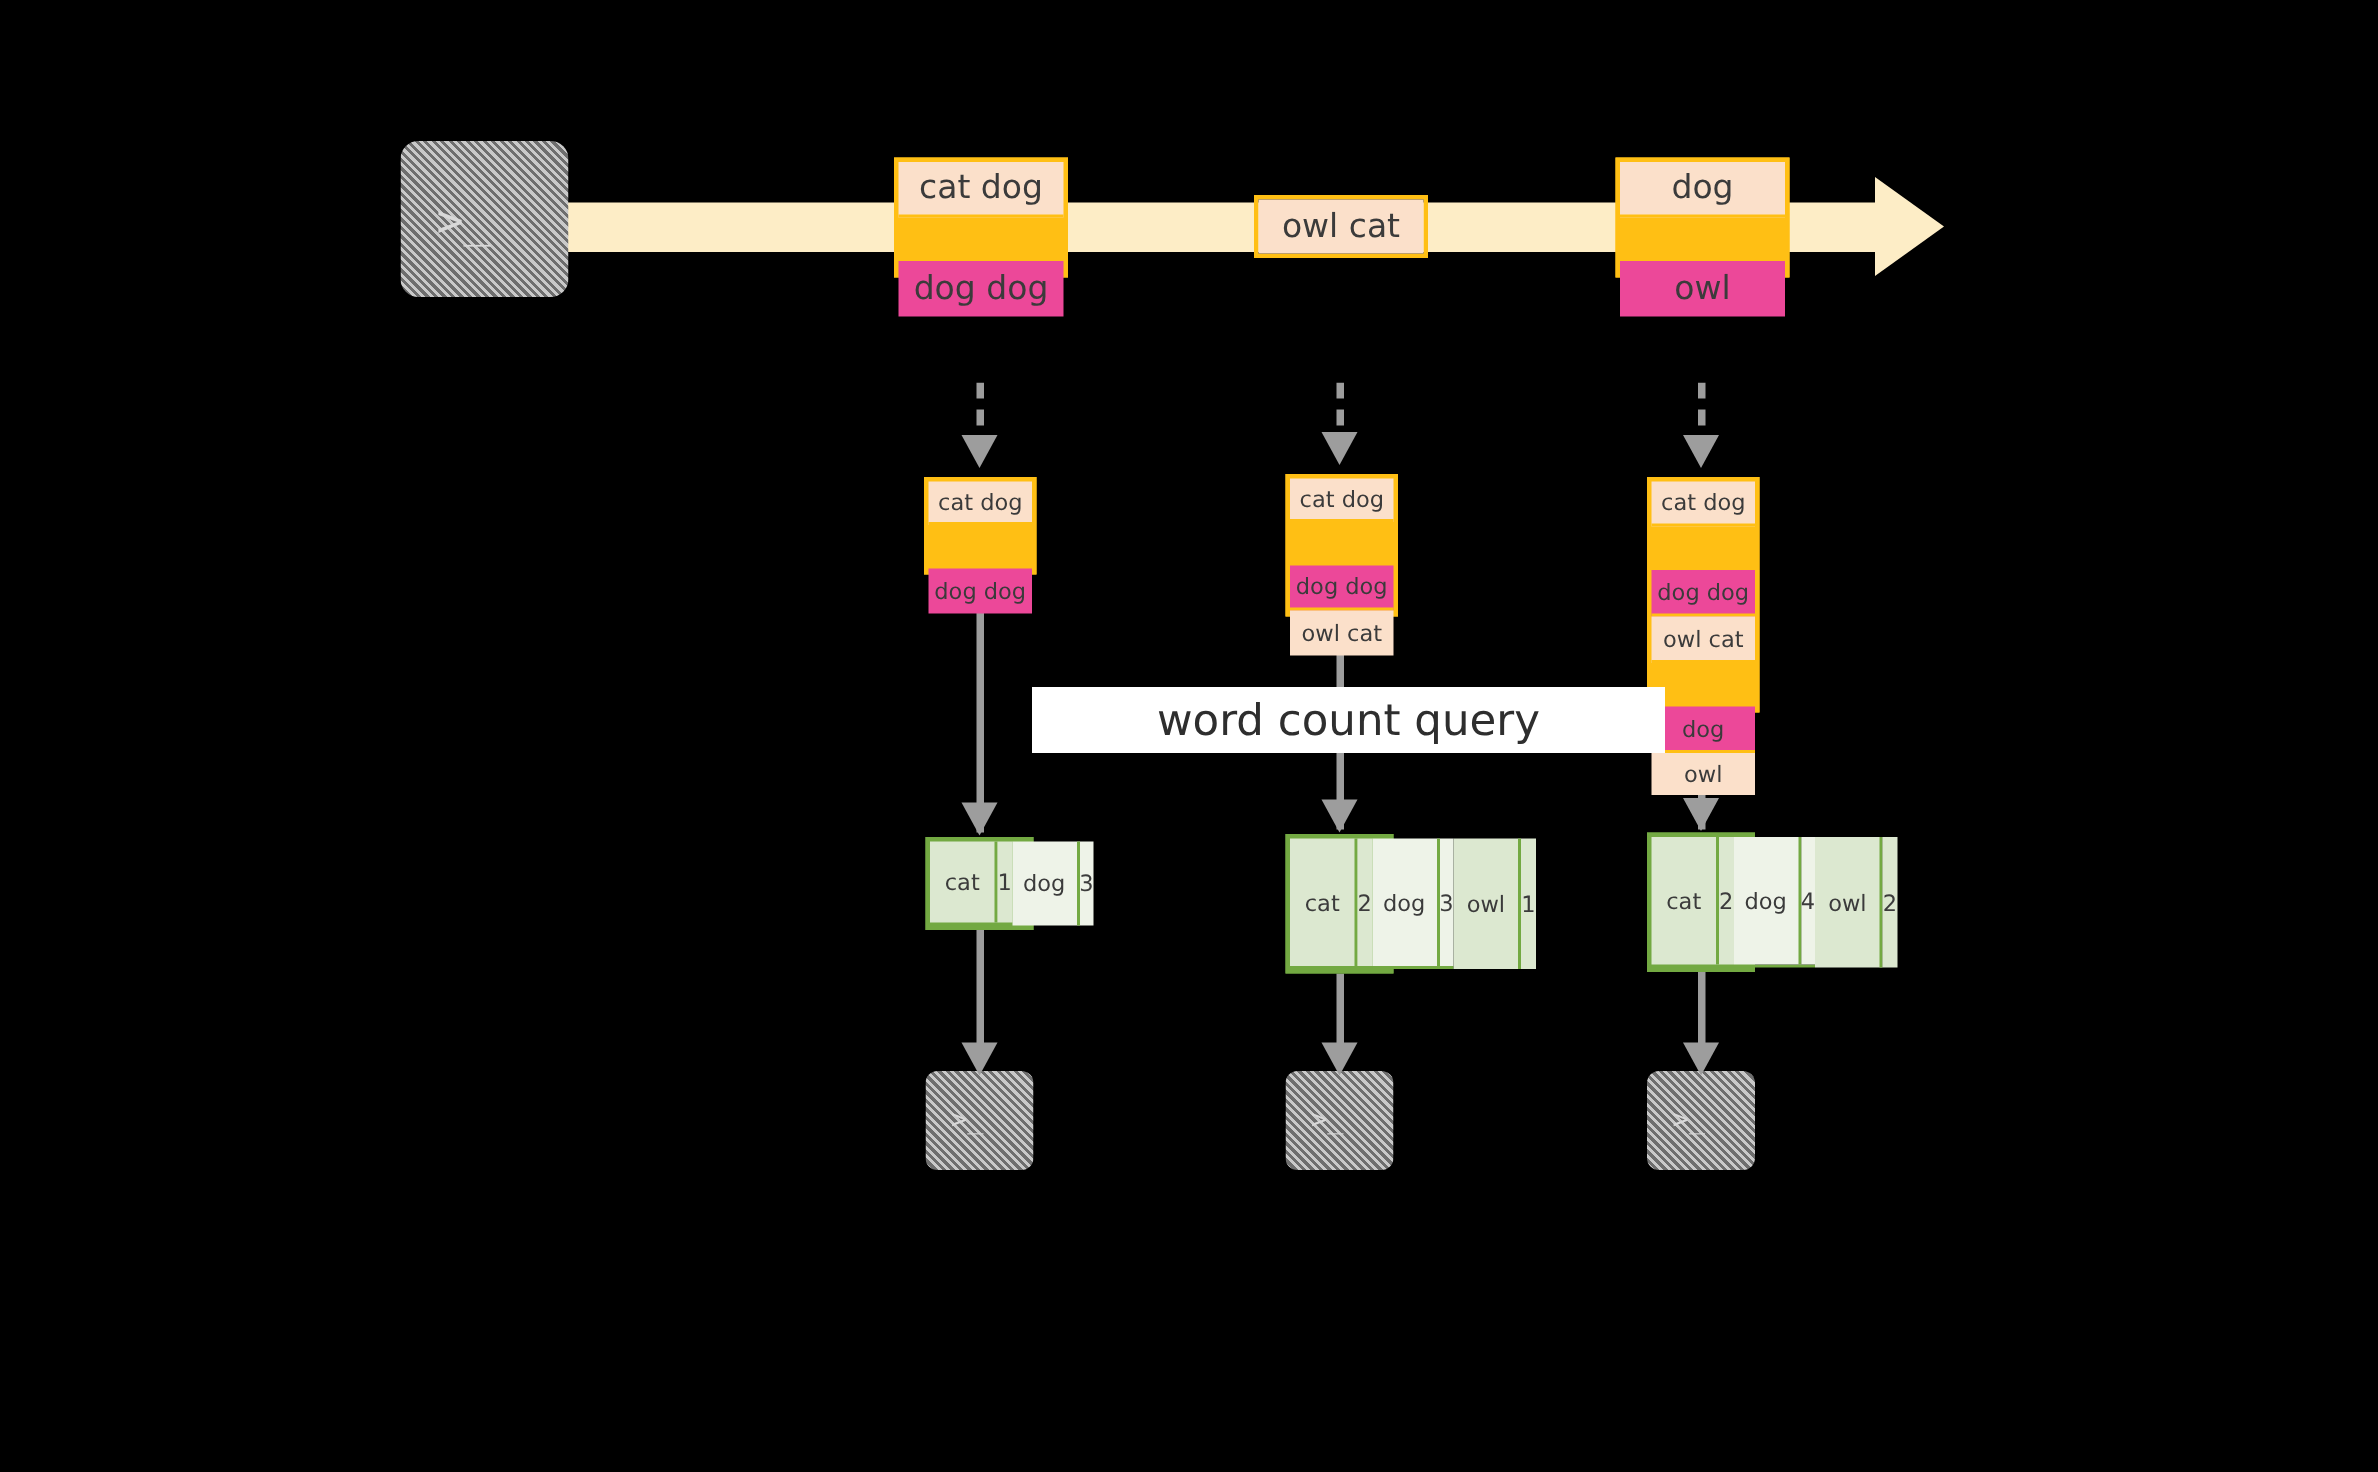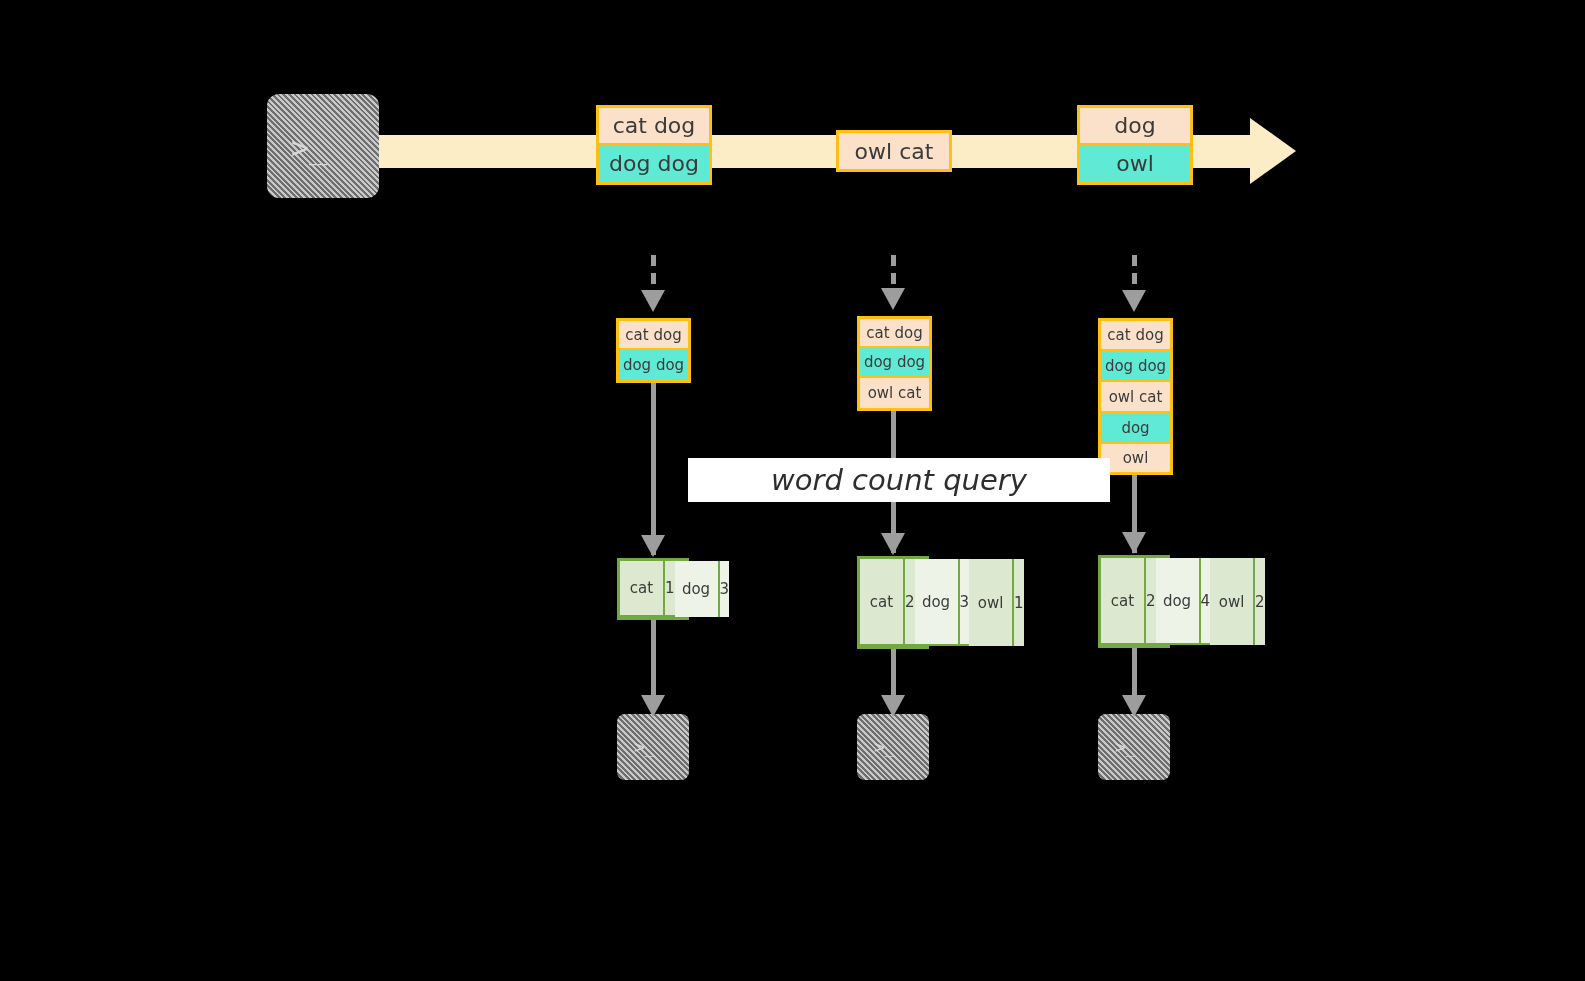--- a/index.html
+++ b/index.html
@@ -27,21 +27,21 @@
            border-bottom:33px solid transparent;
            border-left:46px solid #fdedc6;}
 
   
   .ostack{position:absolute;box-sizing:border-box;border:3px solid #ffbf14;
           background:#ffbf14;z-index:5;}
   .ocell{box-sizing:border-box;background:#fbe0ca;color:#3b3b3b;
          display:flex;align-items:center;justify-content:center;
          border-bottom:2px solid #ffbf14;white-space:nowrap;}
   .ocell:last-child{border-bottom:none;}
-  .ocell.alt{background:#5eead4;}
+  .ocell.alt{background:#ec4899;margin-top:29px;}
 
   
   .gtable{position:absolute;box-sizing:border-box;border:3px solid #73a942;
           background:#73a942;z-index:5;display:flex;}
   .grow{display:flex;flex:1 1 0;border-bottom:2px solid #73a942;}
   .grow:last-child{border-bottom:none;}
   .gcell{box-sizing:border-box;background:#dce8d0;color:#3b3b3b;
          display:flex;align-items:center;justify-content:center;
          white-space:nowrap;}
   .grow.alt .gcell{background:#eef3e8;}
@@ -53,21 +53,21 @@
          background-image:linear-gradient(#9d9d9d 60%,rgba(0,0,0,0) 0);
          background-size:5px 18px;background-repeat:repeat-y;}
   .vhead{position:absolute;width:0;height:0;z-index:3;
          border-left:12px solid transparent;
          border-right:12px solid transparent;
          border-top:22px solid #9d9d9d;}
 
   
   .band{position:absolute;background:#ffffff;z-index:6;
         display:flex;align-items:center;justify-content:center;
-        color:#2e2e2e;font-style:italic;}
+        color:#2e2e2e;}
 </style>
 </head>
 <body>
 
 <div id="canvas">
 
   <div class="tl-shaft" style="left:352px;top:135px;width:898px;height:33px;"></div>
   <div class="tl-head" style="left:1250px;top:118px;"></div>
 
   <div class="term" style="left:267px;top:94px;width:112px;height:104px;">

